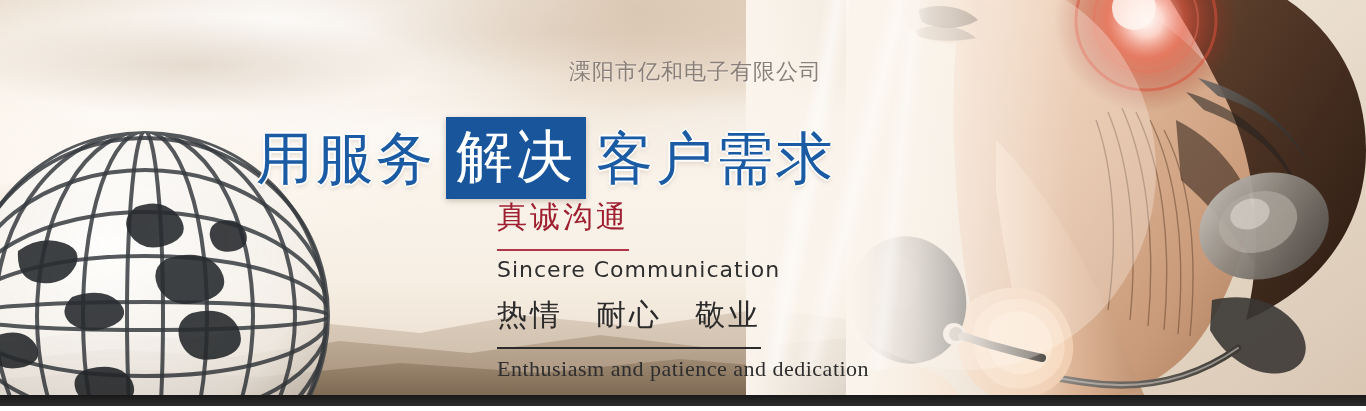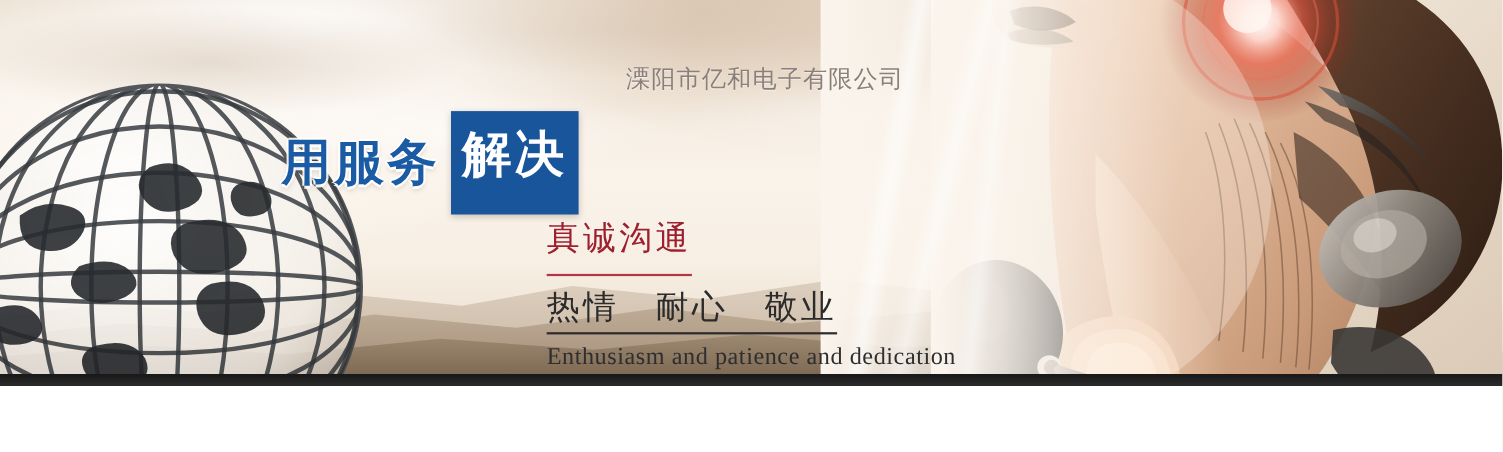--- a/index.html
+++ b/index.html
@@ -8,21 +8,21 @@
     padding: 0;
     background: #ffffff;
   }
   body {
     font-family: "Liberation Sans", "DejaVu Sans", sans-serif;
   }
 
   .banner {
     position: relative;
     width: 1366px;
-    height: 351px;
+    height: 406px;
     overflow: hidden;
     background: #efe4d6;
   }
 
   
   .sky {
     position: absolute;
     inset: 0;
     background:
       radial-gradient(ellipse 520px 180px at 20% 6%, rgba(255,255,255,0.85), rgba(255,255,255,0) 70%),
@@ -114,38 +114,38 @@
   }
 
   .headline {
     position: absolute;
     left: 252px;
     top: 101px;
     display: flex;
     align-items: center;
     white-space: nowrap;
     font-family: "DejaVu Sans", "Liberation Sans", sans-serif;
-    font-weight: bold;
-    font-size: 45px;
+    font-weight: normal;
+    font-size: 57px;
     line-height: 74px;
     letter-spacing: 3px;
     color: #1a5ba3;
     text-shadow:
       2px 0 0 rgba(255,255,255,0.9),
       -2px 0 0 rgba(255,255,255,0.9),
       0 2px 0 rgba(255,255,255,0.9),
       0 -2px 0 rgba(255,255,255,0.9),
       0 3px 5px rgba(120,100,80,0.25);
   }
   .headline .hl-plain { padding: 0 4px; }
   .headline .hl-boxed {
     background: #18559b;
     color: #ffffff;
-    padding: 2px 10px 18px 10px;
-    margin: 0 6px;
+    padding: 2px 10px 6px 10px;
+    margin: 16px 6px;
     text-shadow: none;
     box-shadow: 0 2px 6px rgba(90,70,50,0.28);
   }
 
   .slogans {
     position: absolute;
     left: 497px;
     top: 199px;
     font-family: "DejaVu Sans", "Liberation Sans", sans-serif;
   }
@@ -165,21 +165,21 @@
     line-height: 32px;
     margin-top: 3px;
     white-space: nowrap;
   }
   .slogan-cn-dark {
     font-size: 30px;
     letter-spacing: 3px;
     color: #2b2b2b;
     border-bottom: 2px solid #2b2b2b;
     display: inline-block;
-    padding-bottom: 4px;
+    padding-bottom: 14px;
     line-height: 36px;
     margin-top: 11px;
   }
   .slogan-en-2 {
     font-size: 22px;
     letter-spacing: 0.5px;
     color: #2e2e2e;
     line-height: 32px;
     margin-top: 4px;
     white-space: nowrap;
@@ -381,26 +381,28 @@
   </div>
 
   <div class="photo-fade"></div>
   <div class="light-rays"></div>
 
   <div class="company-name">溧阳市亿和电子有限公司</div>
 
   <div class="headline">
     <span class="hl-plain">用服务</span>
     <span class="hl-boxed">解决</span>
+    <span class="hl-plain">客户需求</span>
   </div>
 
   <div class="slogans">
     <div>
       <span class="slogan-cn-red">真诚沟通</span>
     </div>
+    <div class="slogan-en">Sincere Communication</div>
     <div>
       <span class="slogan-cn-dark">热情　耐心　敬业</span>
     </div>
     <div class="slogan-en-2">Enthusiasm and patience and dedication</div>
   </div>
 
   <div class="bottom-bar"></div>
 </div>
 
 </body></html>

